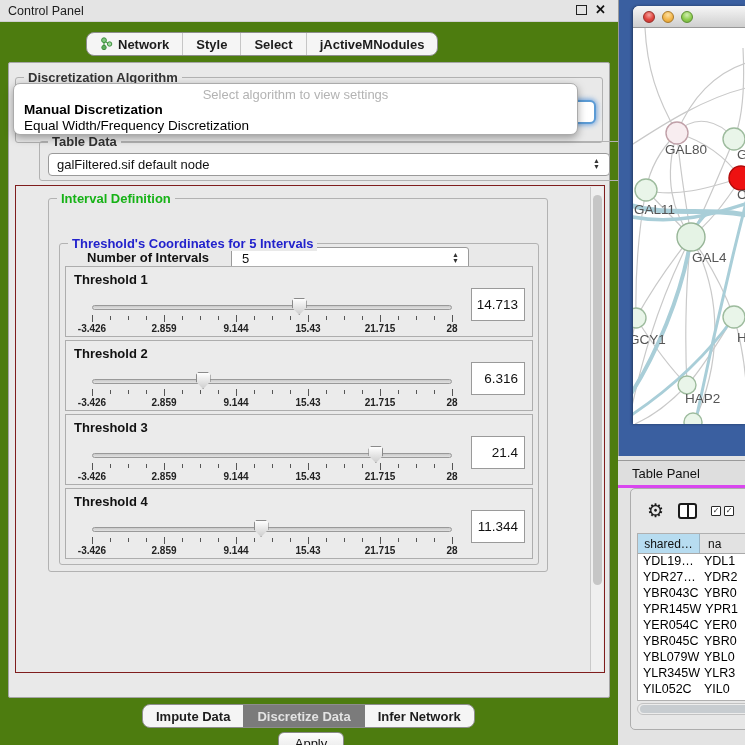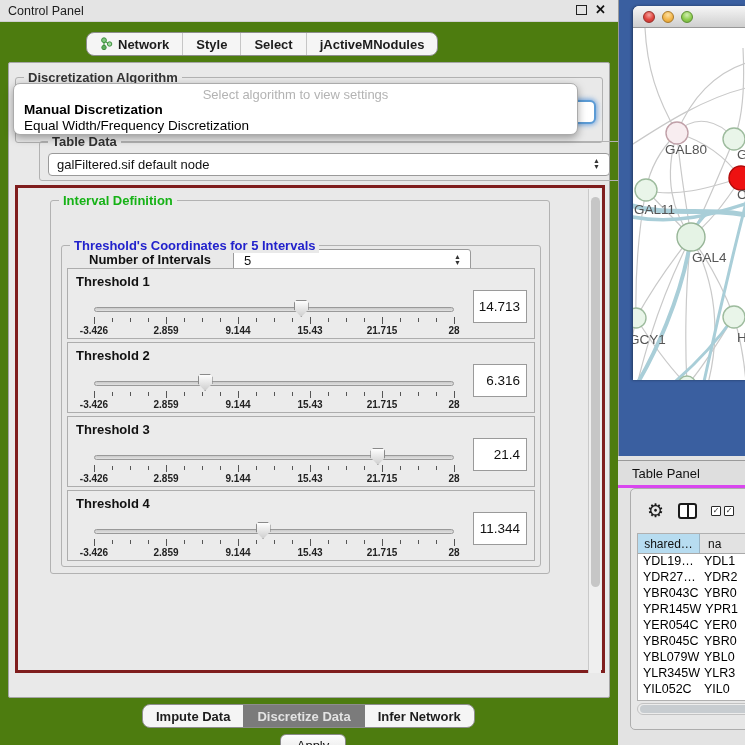--- a/index.html
+++ b/index.html
@@ -47,21 +47,21 @@
   .popup-item.sel { font-weight:bold; }
 
   .tdata-group { left:30px; top:78px; width:582px; height:40px; }
   .combo { position:absolute; left:8px; top:11px; right:10px; height:23px; background:#fff;
     border:1px solid #9a9a9a; border-radius:4px; font-size:13px; color:#111;
     display:flex; align-items:center; padding-left:8px; }
   .spin { position:absolute; right:9px; top:4px; display:flex; flex-direction:column; line-height:6px; }
   .spin span { font-size:7px; color:#333; }
 
   .content-panel { position:absolute; left:6px; top:122px; width:590px; height:488px;
-    border:3px solid #7f1d1d; background:#e9e9e9; }
+    border:1px solid #7f1d1d; background:#e9e9e9; }
   .vscroll { position:absolute; right:1px; top:1px; width:13px; height:484px; background:#efefef;
     border-left:1px solid #c9c9c9; }
   .vscroll .thumb { position:absolute; left:2px; top:8px; width:9px; height:390px;
     background:#c6c6c6; border-radius:5px; }
 
   .interval-group { left:32px; top:12px; width:500px; height:374px; }
   .noi-row { position:absolute; left:0; top:16px; width:100%; height:24px;margin-top:32px; }
   .noi-label { position:absolute; left:38px; top:3px; font-size:13px; font-weight:bold; color:#111; }
   .noi-spinner { position:absolute; left:182px; top:0; width:238px; height:23px; background:#fff;
     border:1px solid #9a9a9a; border-radius:3px; font-size:13px; color:#111;
@@ -96,21 +96,21 @@
   .list-scroll .thumb { position:absolute; left:2px; top:2px; width:8px; height:18px;
     background:#c4c4c4; border-radius:4px; }
 
   .apply-btn { position:absolute; left:262px; top:546px; width:66px; height:22px;
     background:linear-gradient(#fdfdfd,#e6e6e6); border:1px solid #8a8a8a; border-radius:6px;
     font-size:13px; color:#111; display:flex; align-items:center; justify-content:center; }
 
   
   .desktop-blue { position:absolute; left:618px; top:0; width:127px; height:456px; background:#3a5fa0;
     border-left:1px solid #9a9a9a; }
-  .net-window { position:absolute; left:14px; top:6px; width:113px; height:374px; background:#fff;
+  .net-window { position:absolute; left:14px; top:6px; width:113px; height:418px; background:#fff;
     border-radius:6px 0 0 0; overflow:hidden; box-shadow:-1px 0 3px rgba(0,0,0,.4); }
   .mac-titlebar { position:relative; height:22px; background:linear-gradient(#f6f6f6,#cfcfcf);
     border-bottom:1px solid #989898; }
   .lights { position:absolute; left:10px; top:5px; display:flex; gap:7px; }
   .light { width:12px; height:12px; border-radius:50%; }
   .light.red { background:radial-gradient(circle at 50% 30%, #f4a49e 0%, #e0443e 55%, #b93530 100%); border:1px solid #96302b; }
   .light.yellow { background:radial-gradient(circle at 50% 30%, #fbe0a2 0%, #f3b64b 55%, #d99a2d 100%); border:1px solid #a8792a; }
   .light.green { background:radial-gradient(circle at 50% 30%, #d2edb2 0%, #8ece4f 55%, #6ba93a 100%); border:1px solid #5d8f34; }
   .net-canvas { position:relative; width:113px; height:396px; background:#fff; }
 

